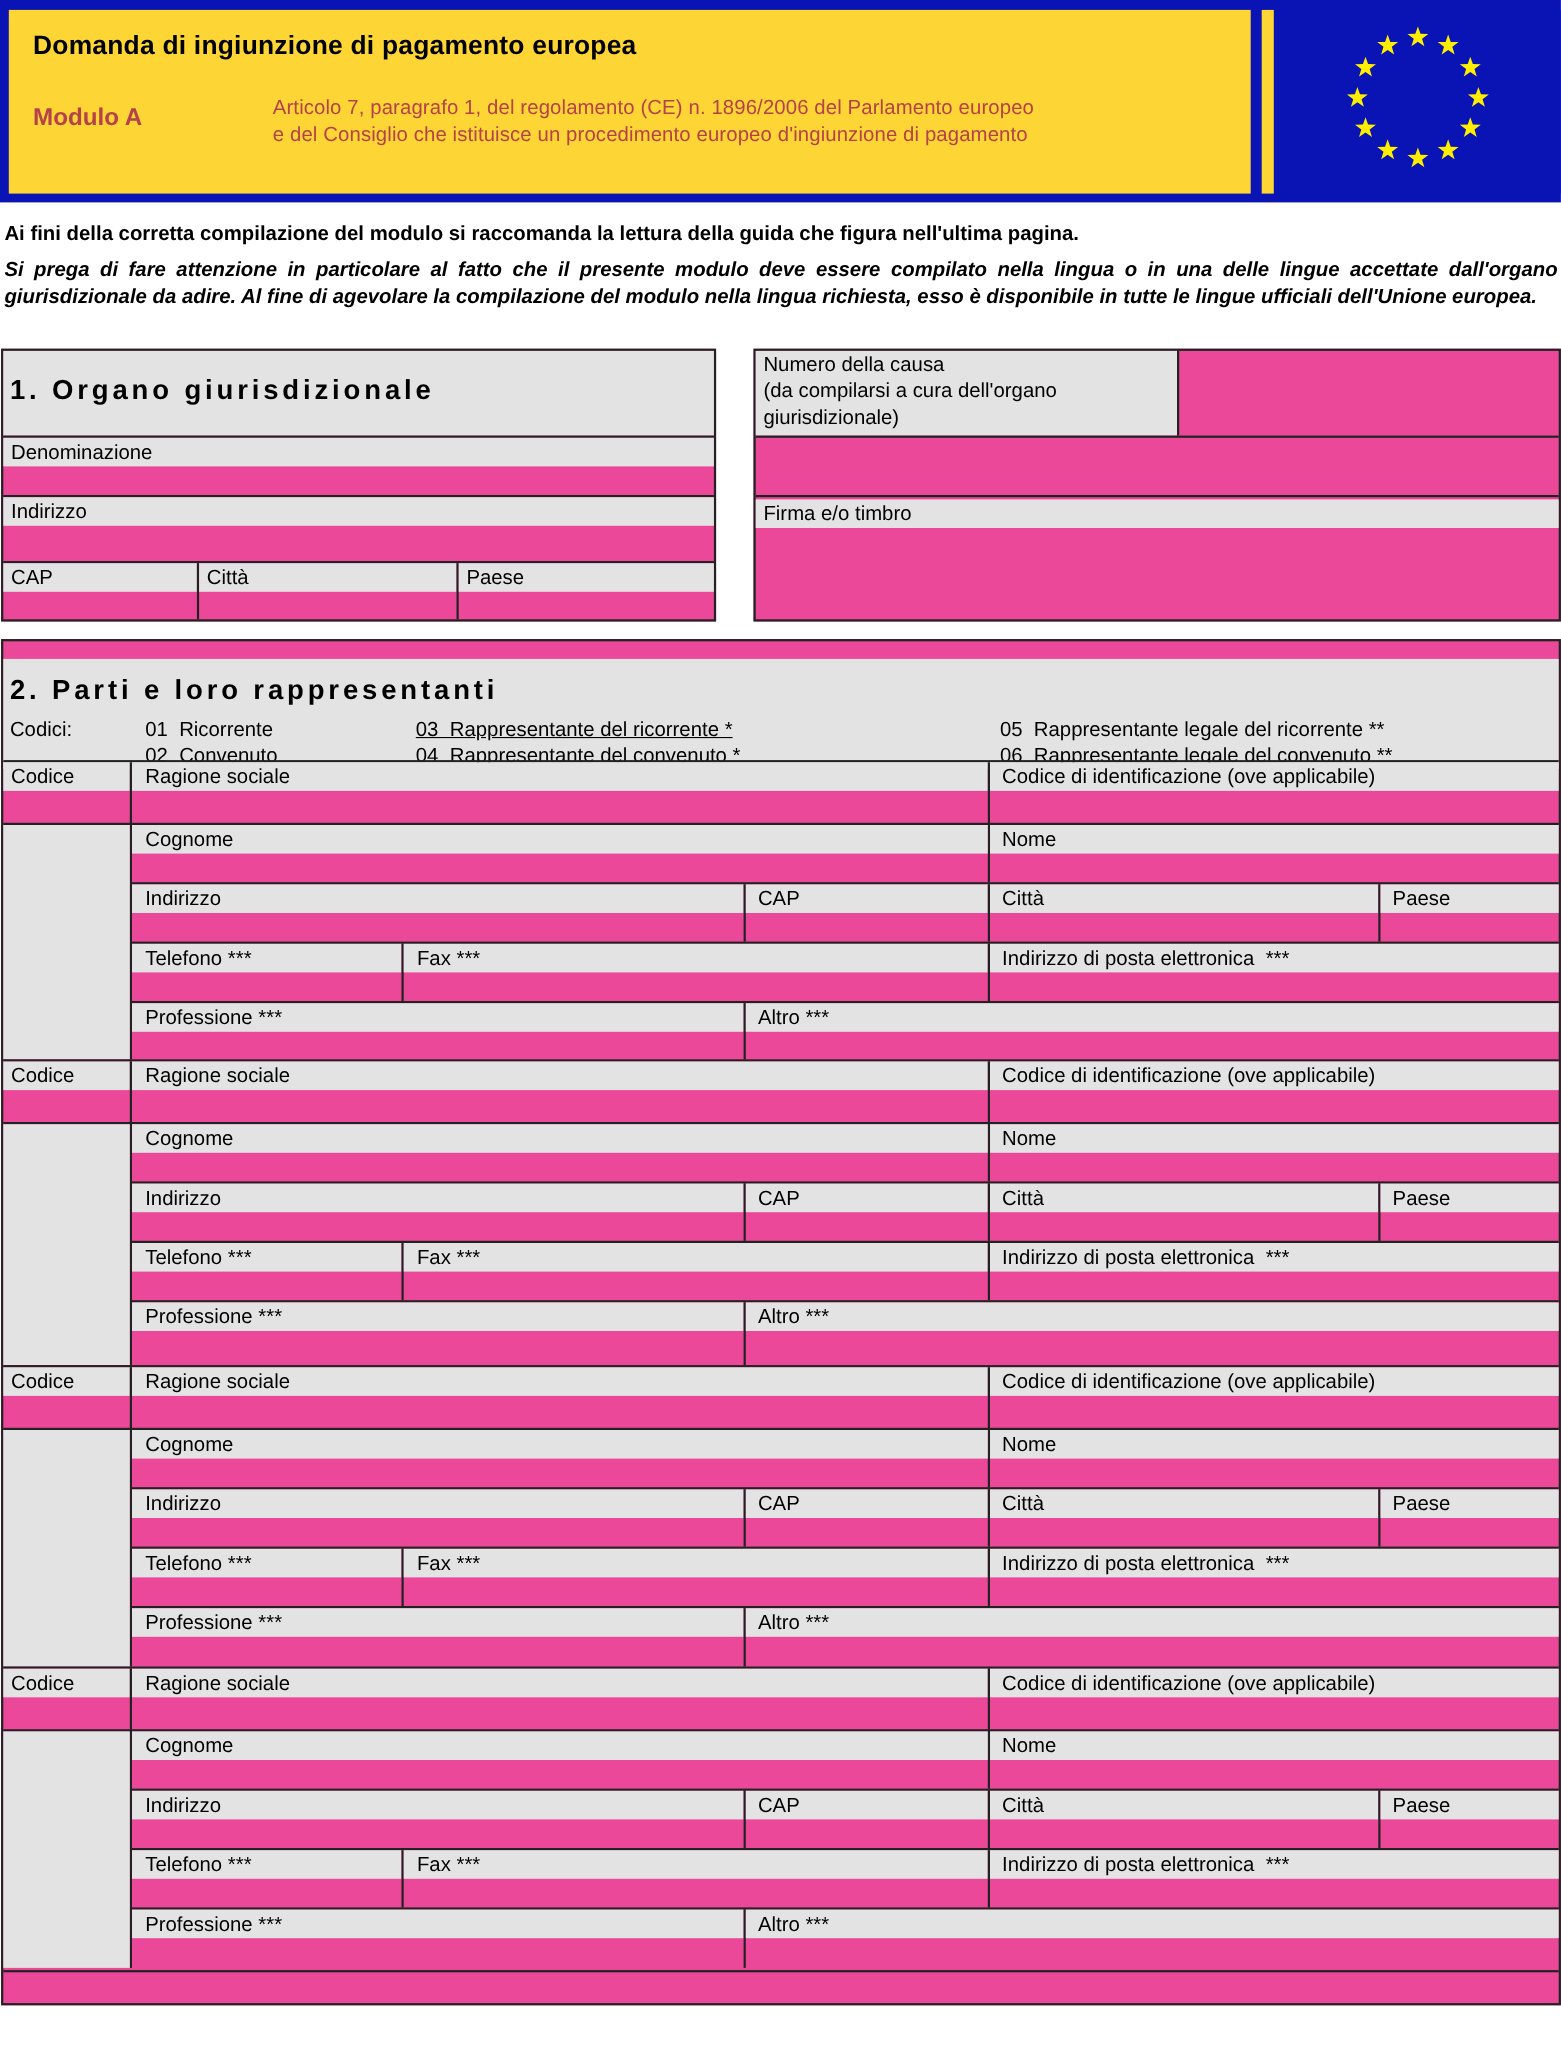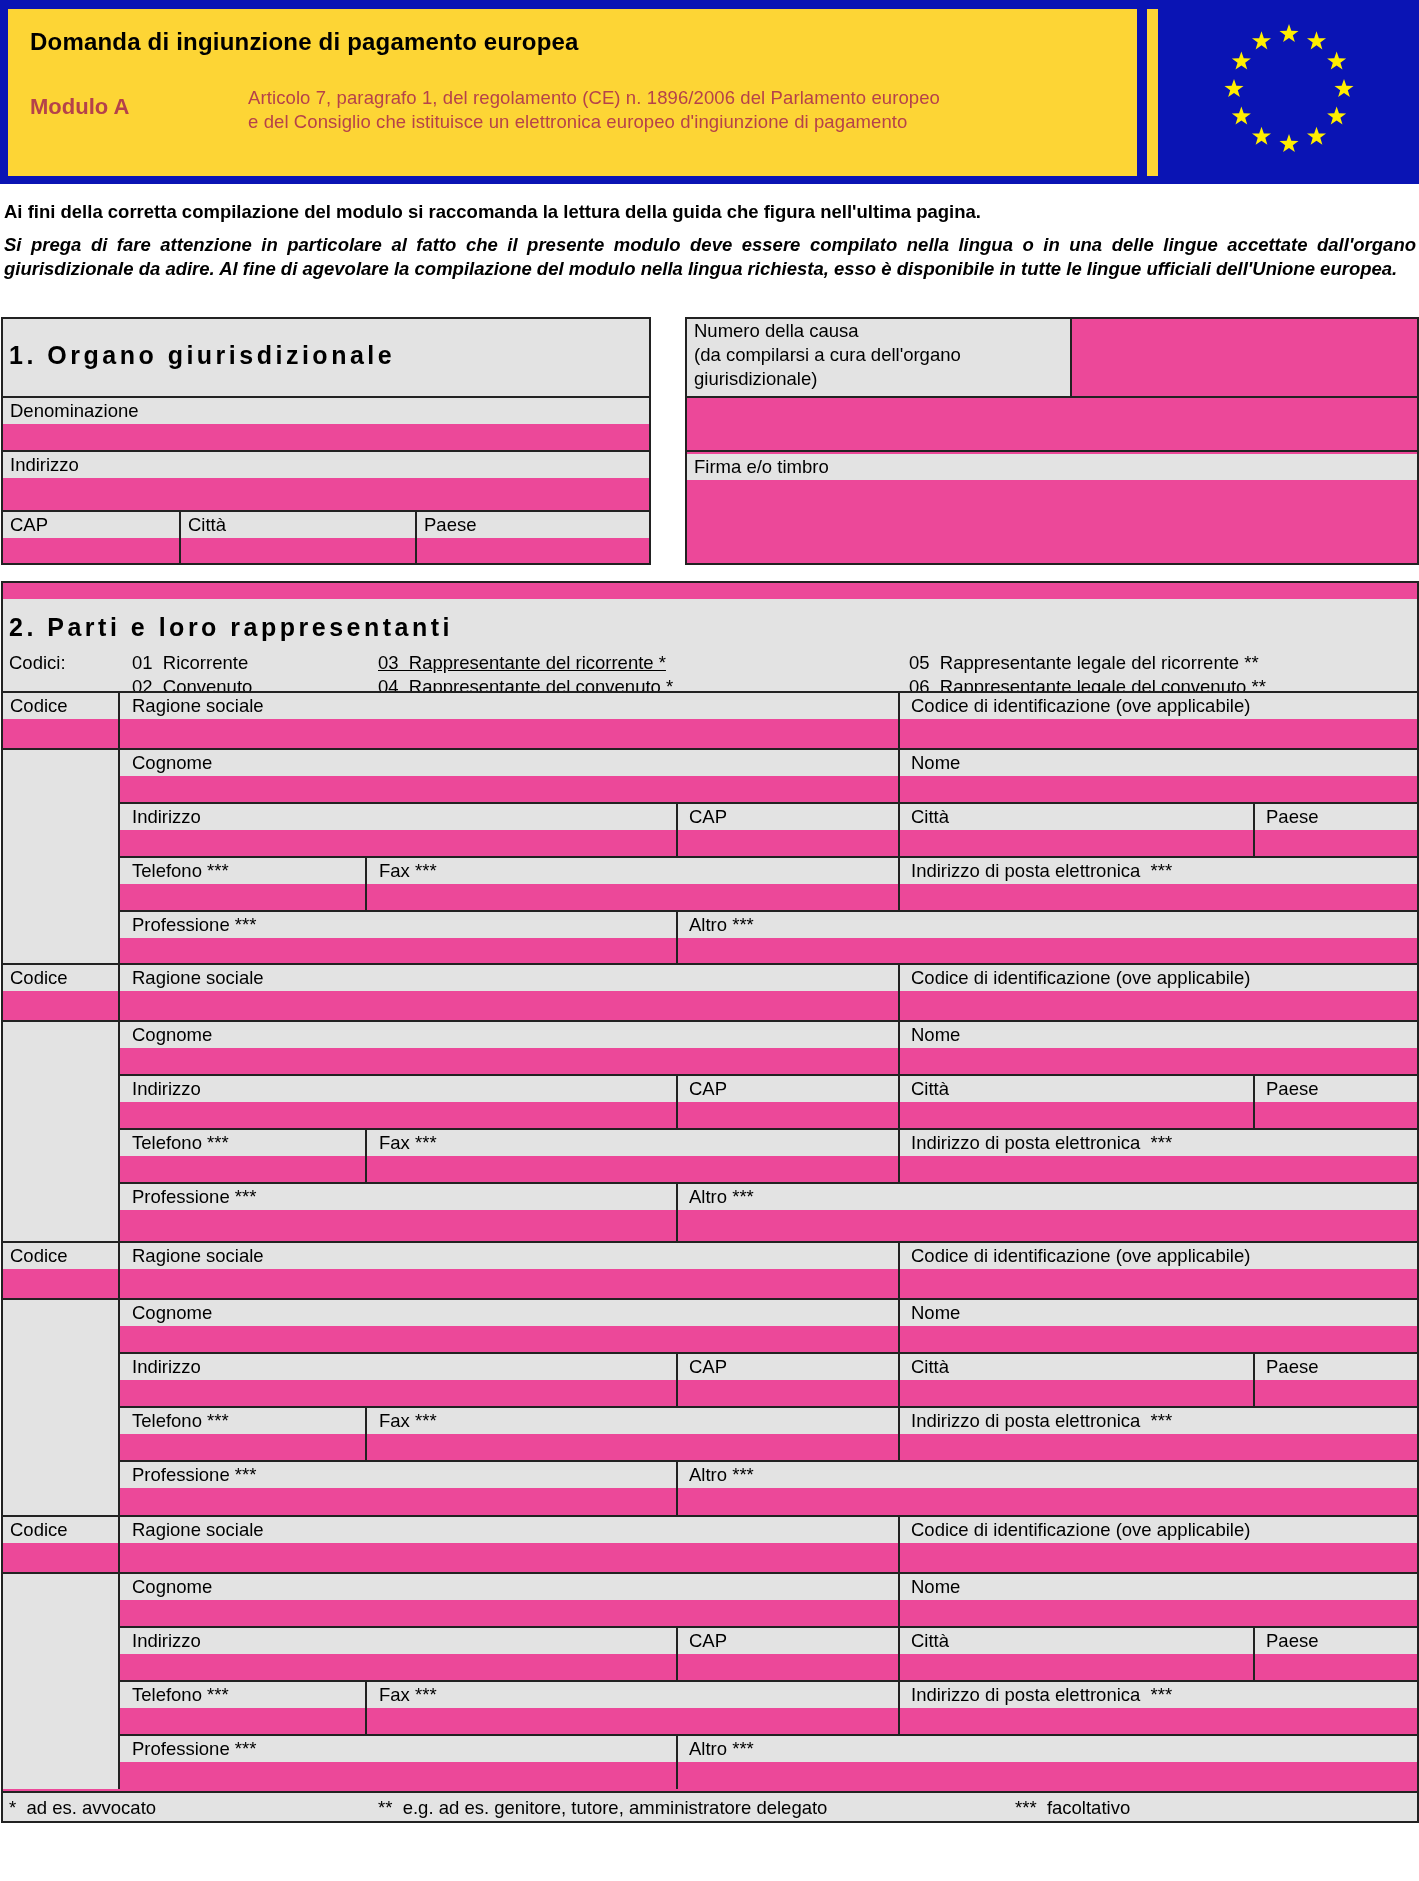--- a/index.html
+++ b/index.html
@@ -39,21 +39,21 @@
 </head>
 <body>
 
 <div id="banner" class="abs"></div>
 <div id="banner-yellow" class="abs"></div>
 <div id="banner-stripe" class="abs"></div>
 <div id="banner-title" class="abs">Domanda di ingiunzione di pagamento europea</div>
 <div id="banner-modulo" class="abs">Modulo A</div>
 <div id="banner-article" class="abs">
   <div>Articolo 7, paragrafo 1, del regolamento (CE) n. 1896/2006 del Parlamento europeo</div>
-  <div>e del Consiglio che istituisce un elettronica europeo d'ingiunzione di pagamento</div>
+  <div>e del Consiglio che istituisce un procedimento europeo d'ingiunzione di pagamento</div>
 </div>
 <svg id="eu-flag" class="abs" viewBox="0 0 260 167">
   <rect width="260" height="167" fill="#0a14b4"></rect>
   <g fill="#ffee00" id="stars">
       <path d="M130.00 15.00L132.35 21.76L139.51 21.91L133.80 26.24L135.88 33.09L130.00 29.00L124.12 33.09L126.20 26.24L120.49 21.91L127.65 21.76Z"></path>
       <path d="M157.50 22.37L159.85 29.13L167.01 29.28L161.30 33.60L163.38 40.46L157.50 36.37L151.62 40.46L153.70 33.60L147.99 29.28L155.15 29.13Z"></path>
       <path d="M177.63 42.50L179.98 49.26L187.14 49.41L181.44 53.74L183.51 60.59L177.63 56.50L171.75 60.59L173.83 53.74L168.12 49.41L175.28 49.26Z"></path>
       <path d="M185.00 70.00L187.35 76.76L194.51 76.91L188.80 81.24L190.88 88.09L185.00 84.00L179.12 88.09L181.20 81.24L175.49 76.91L182.65 76.76Z"></path>
       <path d="M177.63 97.50L179.98 104.26L187.14 104.41L181.44 108.74L183.51 115.59L177.63 111.50L171.75 115.59L173.83 108.74L168.12 104.41L175.28 104.26Z"></path>
       <path d="M157.50 117.63L159.85 124.40L167.01 124.54L161.30 128.87L163.38 135.72L157.50 131.63L151.62 135.72L153.70 128.87L147.99 124.54L155.15 124.40Z"></path>
@@ -448,18 +448,13 @@
     </div>
     <div class="vline" style="left:673px; top:219px; bottom:0;"></div>
     <div class="cell" style="left:675px; right:0; top:219px; bottom:0;">
       <div class="lbl" style="padding-left:11px;">Altro ***</div>
       <input class="field" value="" style="">
     </div>
   </div>
 </div>
 
   <div class="hline" style="left:0; right:0; top:1208px;"></div>
-  <div class="cell gray" style="left:0; right:0; top:1210px; bottom:0;">
-    <div class="abs foot" style="left:6px; top:4px; white-space:pre;">*  ad es. avvocato</div>
-    <div class="abs foot" style="left:375px; top:4px; white-space:pre;">**  e.g. ad es. genitore, tutore, amministratore delegato</div>
-    <div class="abs foot" style="left:1012px; top:4px; white-space:pre;">***  facoltativo</div>
-  </div>
 </div>
 
 </body></html>

